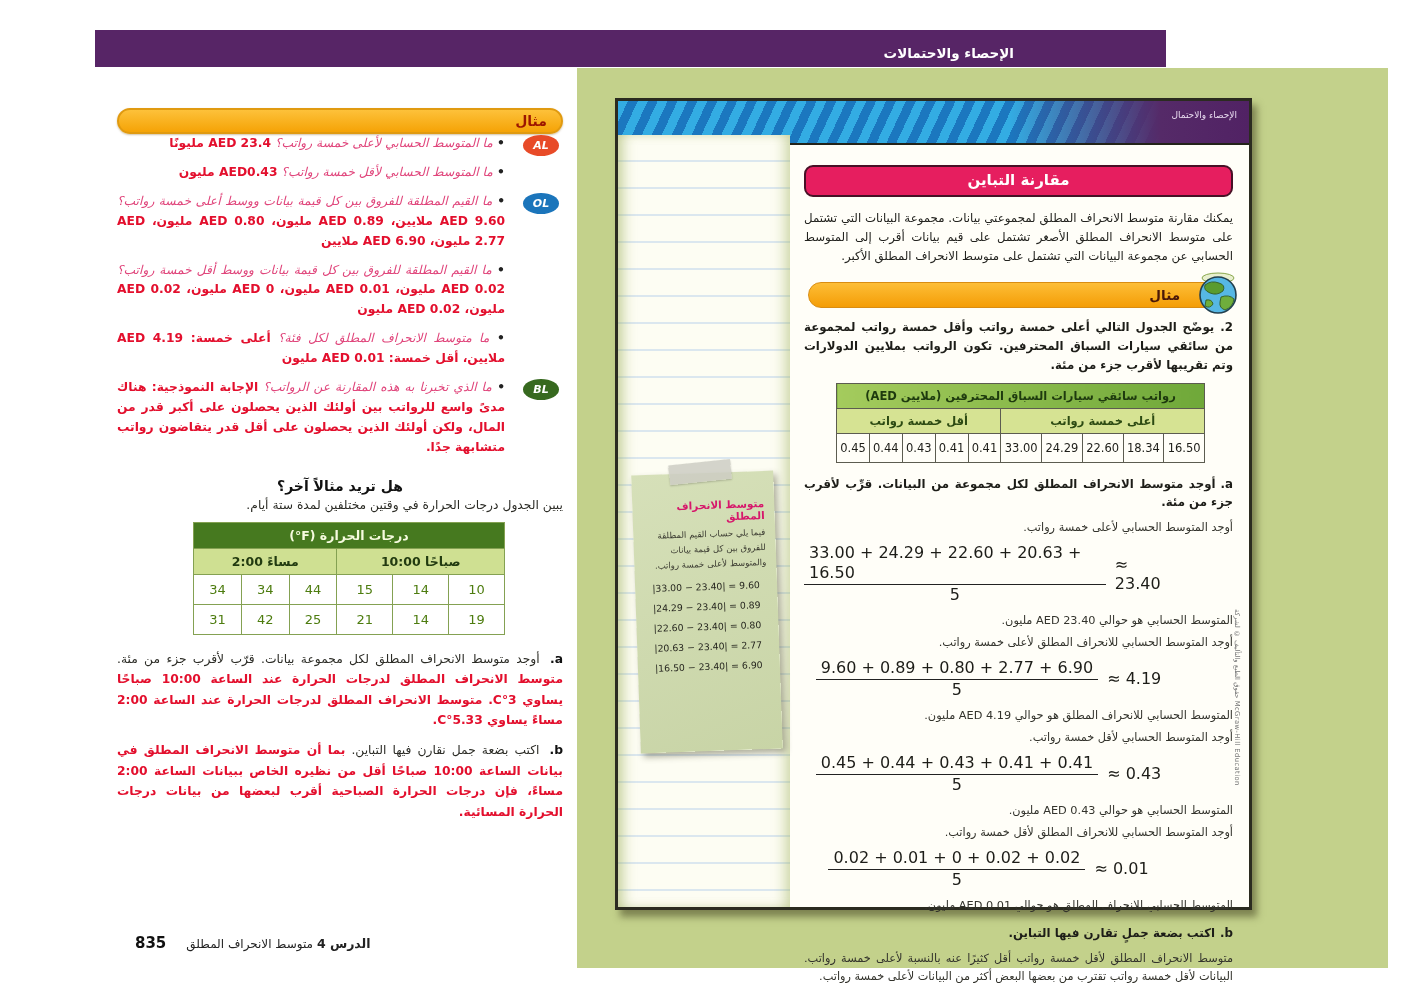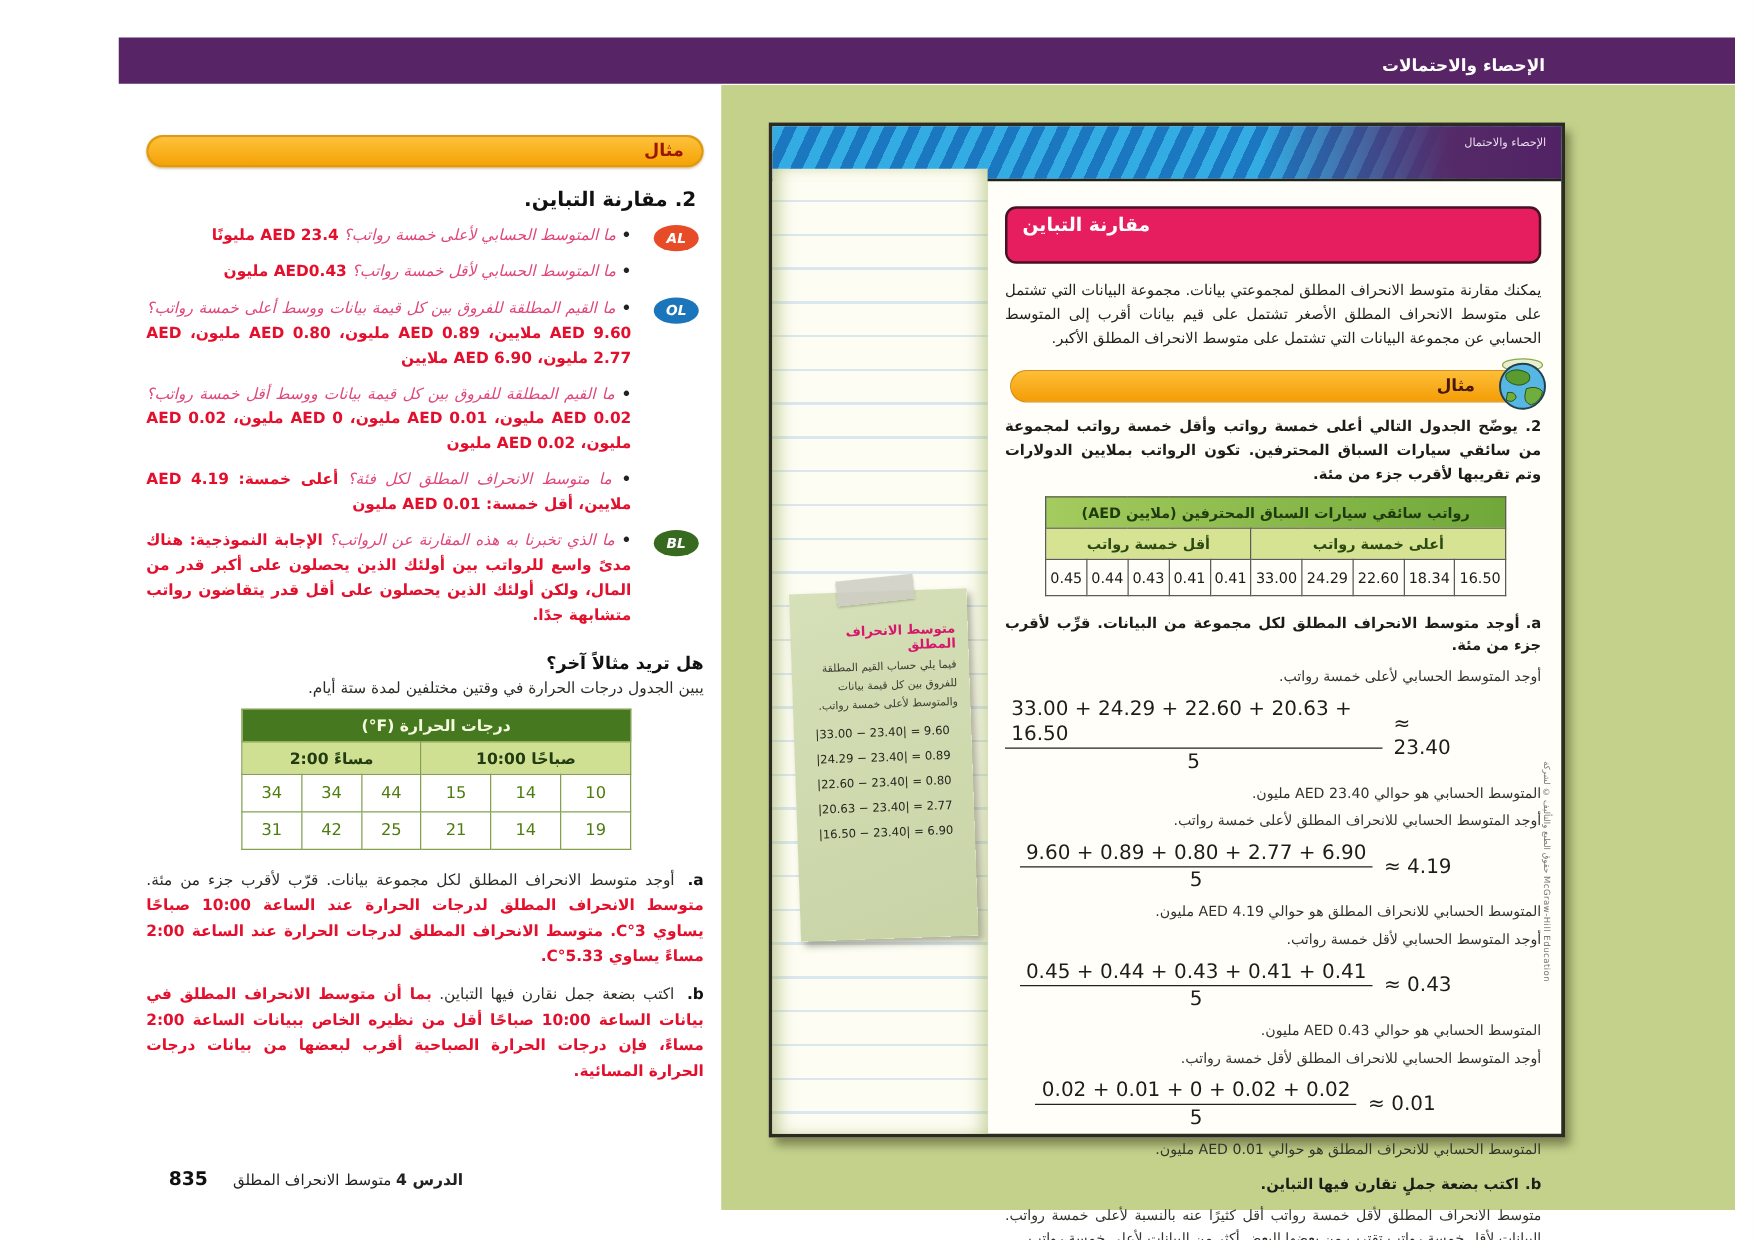--- a/index.html
+++ b/index.html
@@ -1,20 +1,20 @@
 <!DOCTYPE html>
 <html lang="ar"><head>
 <meta charset="utf-8">
 <style>
   * { margin:0; padding:0; box-sizing:border-box; }
   body { font-family:"DejaVu Sans", sans-serif; background:#ffffff; }
   .screen { position:relative; width:1403px; height:992px; background:#fff; overflow:hidden; }
 
   
-  .top-bar { position:absolute; left:95px; top:30px; width:1293px; height:37px;
+  .top-bar { position:absolute; left:95px; top:30px; width:1071px; height:37px;
     background:#572566; display:flex; align-items:flex-end; justify-content:flex-end; }
   .top-bar .bar-title { color:#fff; font-weight:bold; font-size:13.5px; padding:0 152px 6px 0; }
 
   
   .green-panel { position:absolute; left:577px; top:68px; width:811px; height:900px; background:#c3d18b; }
 
   .book-page { position:absolute; left:38px; top:30px; width:637px; height:812px;
     background:#fffef8; border:3px solid #2b2b20; box-shadow:5px 7px 7px rgba(70,70,35,.55); }
 
   .page-banner { position:absolute; left:0; top:0; right:0; height:44px;
@@ -23,21 +23,21 @@
     border-bottom:2px solid #23231a;padding-left:18px; }
   .page-banner .banner-label { position:absolute; right:12px; top:9px; color:#e9dcf0; font-size:9px; }
 
   .paper-strip { position:absolute; left:0; top:34px; bottom:0; width:172px;
     background:repeating-linear-gradient(to bottom,#fdfdf3 0 25px,#dbe7ef 25px 27px);
     box-shadow:inset 10px 0 14px -6px rgba(150,170,80,.6), inset -10px 0 14px -6px rgba(150,170,80,.5); }
 
   .page-content { position:absolute; left:172px; right:0; top:34px; bottom:0; padding:0 16px 0 14px; direction:rtl; }
 
   .pink-header { margin-top:30px; background:#e61e5f; border:2px solid #471126; border-radius:9px;
-    color:#fff; font-weight:bold; font-size:15px; text-align:left; padding:4px 12px 20px; }
+    color:#fff; font-weight:bold; font-size:15px; text-align:center; padding:4px 12px 6px; }
 
   .s-intro { margin-top:12px; font-size:11.8px; line-height:1.62; color:#23231f; text-align:justify; }
 
   .s-example-row { position:relative; margin-top:16px; margin-left:4px; }
   .s-example-banner { background:linear-gradient(180deg,#fdbe37,#f49d06); border:1.5px solid #d98d12;
     border-radius:13px; height:26px; color:#4a1808; font-weight:bold; font-size:13.5px;
     display:flex; align-items:center; padding-right:52px; }
   .globe { position:absolute; right:-8px; top:-12px; width:46px; height:46px; }
 
   .s-problem { margin-top:10px; font-size:11.8px; font-weight:bold; line-height:1.6; color:#1d1d18; text-align:justify; }
@@ -86,21 +86,21 @@
   .bullet p::before { content:"• "; color:#222; font-weight:bold; }
   .q { color:#e0457b; font-style:italic; }
   .a { color:#e30f2d; font-weight:bold; }
   .badge { position:absolute; right:-54px; top:1px; width:36px; height:21px; border-radius:50%;
     color:#fff; font-weight:bold; font-style:italic; font-size:11px;
     display:flex; align-items:center; justify-content:center; }
   .badge.al { background:#e84b28; }
   .badge.ol { background:#1b75bb; }
   .badge.bl { background:#37691f; }
 
-  .t-another-head { margin-top:20px; font-size:14px; font-weight:bold; color:#111; text-align:right; }
+  .t-another-head { margin-top:20px; font-size:14px; font-weight:bold; color:#111; text-align:center; }
   .t-another-intro { margin-top:4px; font-size:12.3px; color:#2c2c26; text-align:right; }
 
   .temp-table { width:312px; margin:10px 58px 14px auto; direction:ltr; }
   .temp-table td { border:1px solid #84a152; text-align:center; }
   .temp-title { background:#46791f; color:#f6fbdf; font-weight:bold; font-size:12.5px; padding:5px 4px; direction:rtl; }
   .temp-sub { background:#cfe092; color:#223b10; font-weight:bold; font-size:12.5px; padding:5px 4px; }
   .temp-table .val { background:#fff; font-size:13px; color:#4d7c0f; padding:7px 2px; }
 
   .t-part { margin-top:10px; font-size:12.3px; line-height:1.66; text-align:justify; }
   .t-part .plabel { font-weight:bold; color:#111; padding-left:4px; }
@@ -117,21 +117,20 @@
 <div class="screen">
 
   <div class="top-bar">
     <span class="bar-title">الإحصاء والاحتمالات</span>
   </div>
 
   <div class="teacher-col">
     <div class="t-pill">
       <span>مثال</span>
     </div>
-    <div class="t-heading">2. مقارنة التباين.</div>
 
     <div class="bullets">
       <div class="bullet">
         <span class="badge al">AL</span>
         <p><span class="q">ما المتوسط الحسابي لأعلى خمسة رواتب؟</span> <span class="a">AED 23.4 مليونًا</span></p>
       </div>
       <div class="bullet">
         <p><span class="q">ما المتوسط الحسابي لأقل خمسة رواتب؟</span> <span class="a">AED0.43 مليون</span></p>
       </div>
       <div class="bullet">

